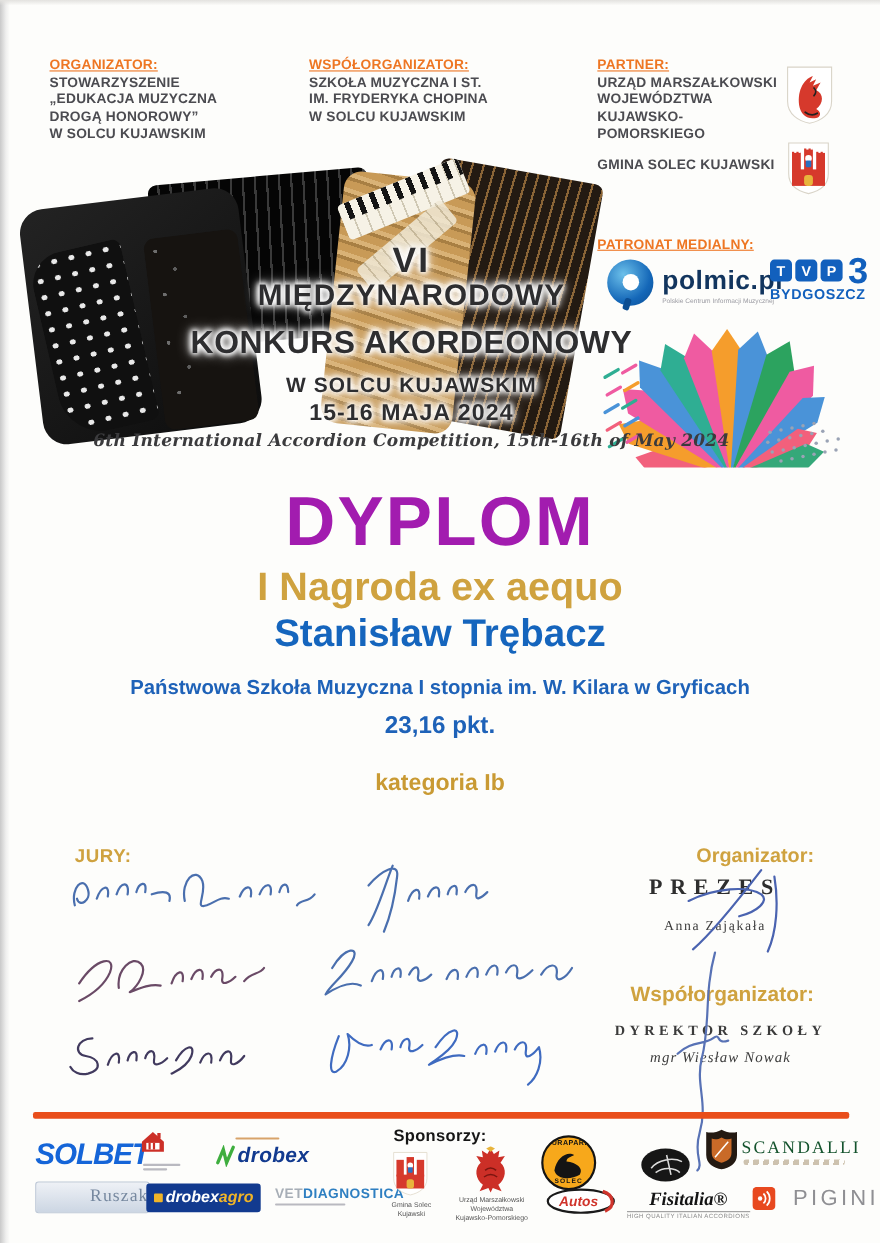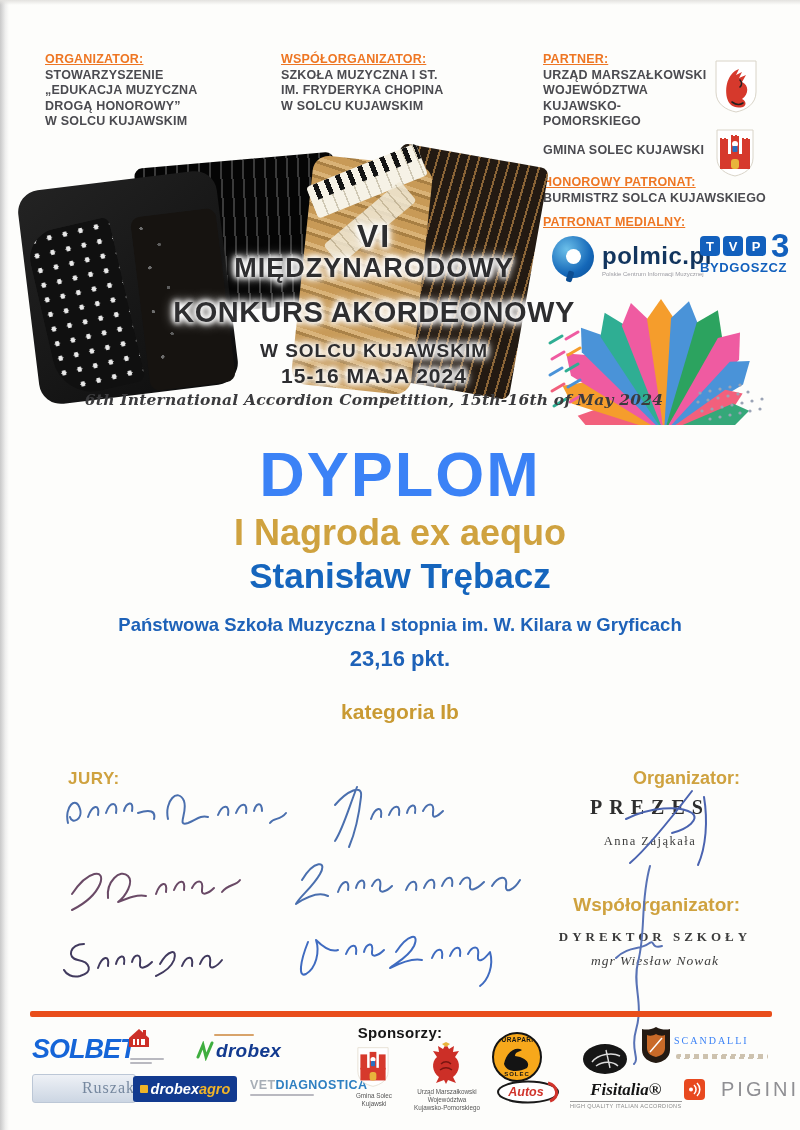--- a/index.html
+++ b/index.html
@@ -57,21 +57,21 @@
       text-shadow:0 0 5px #fff,0 0 9px #fff,1px 1px 6px #fff,-1px -1px 6px #fff,0 0 14px #fff;padding-left:44px;}
   .ev-vi{top:218px;font-size:32px;letter-spacing:2px;}
   .ev-l1{top:253px;font-size:27px;letter-spacing:1px;}
   .ev-l2{top:296px;font-size:29px;letter-spacing:.5px;}
   .ev-loc{top:340px;font-size:19px;letter-spacing:1px;}
   .ev-dt{top:364px;font-size:21px;letter-spacing:1px;}
   .ev-en{top:390px;font-family:"DejaVu Serif",serif;font-style:italic;font-weight:bold;font-size:15.5px;
          color:#3b3b3d;text-shadow:none;letter-spacing:.2px;}
   
   .ctr{position:absolute;left:0;width:800px;text-align:center;}
-  .dyplom{top:438px;font-size:63px;font-weight:bold;color:#3b82f6;letter-spacing:2px;}
+  .dyplom{top:438px;font-size:63px;font-weight:bold;color:#a21caf;letter-spacing:2px;}
   .award{top:512px;font-size:36px;font-weight:bold;color:#cfa23f;}
   .recipient{top:556px;font-size:35px;font-weight:bold;color:#1565bd;}
   .school{top:614px;font-size:18.5px;font-weight:bold;color:#1e62b8;}
   .points{top:646px;font-size:22px;font-weight:bold;color:#1e62b8;}
   .category{top:700px;font-size:21px;font-weight:bold;color:#c99a33;}
   
   .gold-lbl{color:#cfa23f;font-weight:bold;}
   .jury-lbl{left:68px;top:769px;font-size:17px;letter-spacing:.5px;}
   .org-lbl{left:560px;top:768px;width:180px;text-align:right;font-size:18px;}
   .prezes{left:560px;top:796px;width:180px;text-align:center;font-family:"Liberation Serif",serif;
@@ -104,21 +104,21 @@
   .vet .g{color:#a7aeb6;} .vet .b{color:#2e7fc1;}
   .cap{position:absolute;font-size:6.3px;color:#555;text-align:center;line-height:1.25;}
   .jura{left:492px;top:1032px;width:46px;height:46px;border-radius:50%;background:#f7a81b;border:2px solid #141414;
         position:absolute;overflow:hidden;}
   .jura-top{position:absolute;top:2px;width:100%;text-align:center;font-size:6.5px;font-weight:bold;color:#141414;letter-spacing:.4px;}
   .jura-bot{position:absolute;bottom:3px;width:100%;text-align:center;font-size:6px;font-weight:bold;color:#141414;
             letter-spacing:1px;}
   .fisitalia{left:570px;top:1080px;text-align:center;}
   .fisi-name{font-family:"Liberation Serif",serif;font-style:italic;font-weight:bold;font-size:17px;color:#141414;}
   .fisi-tag{font-size:5.5px;color:#8a8a8a;border-top:1px solid #999;margin-top:1px;padding-top:1px;letter-spacing:.4px;}
-  .scandalli{left:674px;top:1035px;font-family:"Liberation Serif",serif;font-size:10px;color:#3b82f6;letter-spacing:2px;}
+  .scandalli{left:674px;top:1035px;font-family:"Liberation Serif",serif;font-size:16px;color:#14532d;letter-spacing:2px;}
   .scan-script{left:676px;top:1054px;width:92px;height:5px;
      background:repeating-linear-gradient(100deg,#b9a98e 0 5px,transparent 5px 9px);border-radius:2px;opacity:.7;}
   .pigini{left:684px;top:1078px;display:flex;align-items:center;gap:16px;}
   .pigini-txt{font-size:20px;color:#8f8f93;letter-spacing:3px;}
 </style>
 </head>
 <body>
 
 <div class="page">
   <div class="edge-l"></div>
@@ -162,24 +162,20 @@
       <rect x="12" y="8" width="2" height="3" fill="#fff"></rect>
     <rect x="19" y="5" width="2" height="3" fill="#fff"></rect>
       <rect x="23" y="5" width="2" height="3" fill="#fff"></rect>
     <rect x="30" y="8" width="2" height="3" fill="#fff"></rect>
       <rect x="34" y="8" width="2" height="3" fill="#fff"></rect>
     <circle cx="21" cy="16" r="3" fill="#fff"></circle>
       <rect x="18.5" y="18" width="5" height="6" rx="1" fill="#2b6fbf"></rect>
     <rect x="17" y="31" width="8" height="10" rx="3" fill="#e8b43c"></rect>
   </svg>
 
-  <div class="abs" style="left:543px;top:175px;width:230px;">
-    <div class="lbl">HONOROWY PATRONAT:</div>
-    <div class="ht">BURMISTRZ SOLCA KUJAWSKIEGO</div>
-  </div>
   <div class="abs lbl" style="left:543px;top:215px;">PATRONAT MEDIALNY:</div>
 
   <div class="abs" style="left:552px;top:236px;">
     <div class="polmic-ring">
       <div class="polmic-hole"></div>
         <div class="polmic-stem"></div>
     </div>
   </div>
   <div class="abs" style="left:602px;top:242px;">
     <div class="polmic-name">polmic.pl</div>

